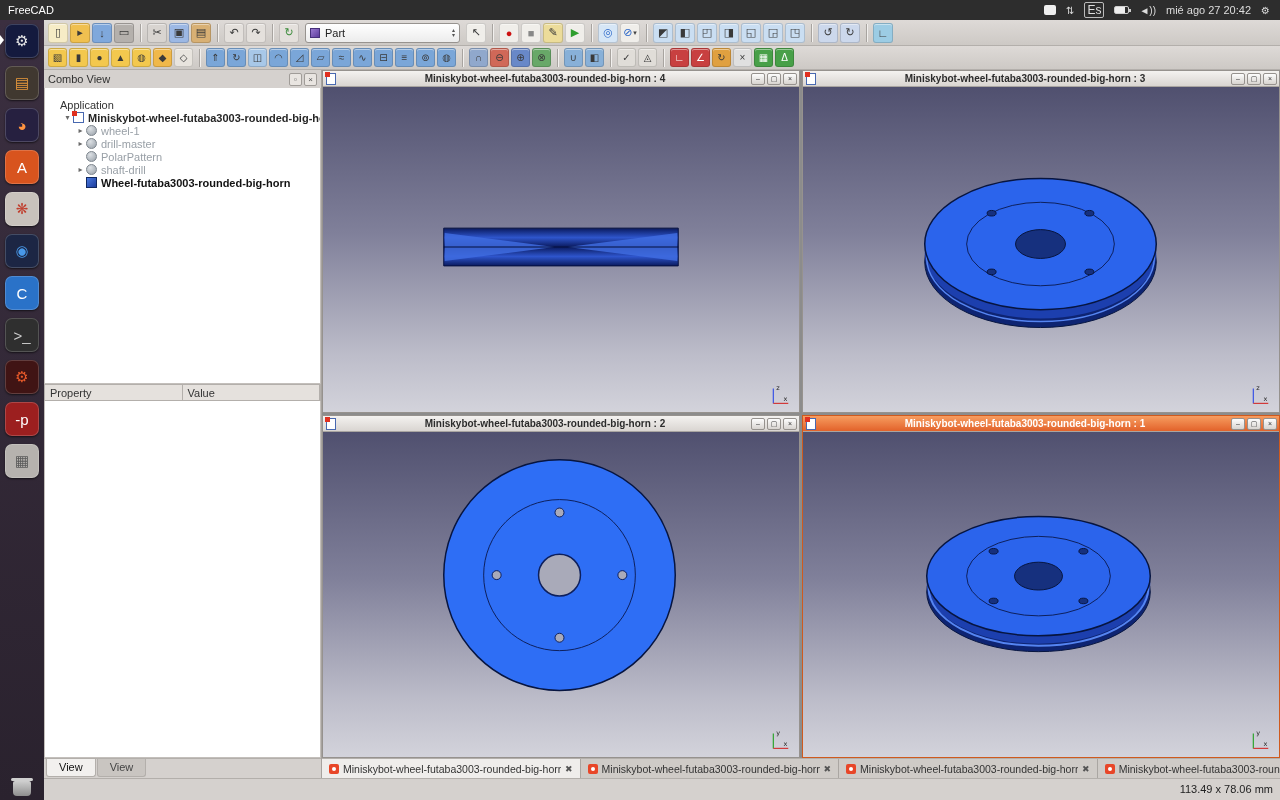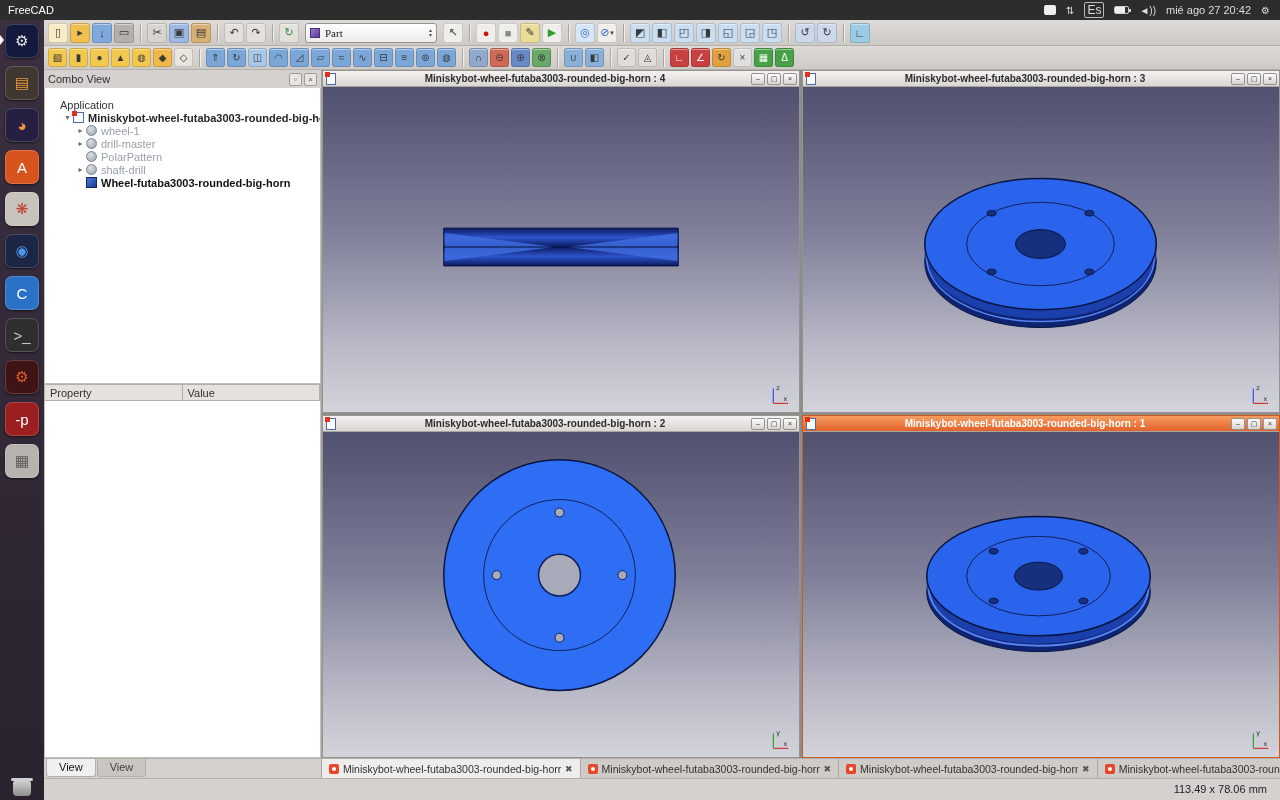--- a/index.html
+++ b/index.html
@@ -37,23 +37,23 @@
             background:linear-gradient(#dedad7,#cdc9c5); border-bottom:1px solid #b3afab; padding:0 4px; }
   #toolbar1 { top:0; height:26px; }
   #toolbar2 { top:26px; height:24px; }
   .tb-group { display:flex; align-items:center; gap:2px; }
   .tb-btn { width:20px; height:20px; border-radius:3px; display:flex; align-items:center; justify-content:center;
             font-size:11px; color:#3a3a3a; border:1px solid rgba(0,0,0,0.15);
             box-shadow:inset 0 1px 0 rgba(255,255,255,0.45); }
   #toolbar2 .tb-btn { width:19px; height:19px; font-size:10px; }
   .tb-sep { width:1px; height:18px; background:#a8a4a0; box-shadow:1px 0 0 #f2f0ee; margin:0 4px; }
   .tb-dd { font-size:7px; margin-left:1px; color:#444; }
-  .wb-select { display:flex; align-items:center; height:20px; width:132px; margin:0 6px;
+  .wb-select { display:flex; align-items:center; height:20px; width:155px; margin:0 6px;
                background:linear-gradient(#ffffff,#ececec); border:1px solid #97938f; border-radius:3px;
-               padding:0 4px; font-size:11px; color:#222;font-family:Liberation Serif, serif; }
+               padding:0 4px; font-size:11px; color:#222; }
   .wb-cube { width:10px; height:10px; background:linear-gradient(135deg,#9a7ad0,#5c3c9c); border:1px solid #46307a; margin-right:5px; }
   .wb-arrows { margin-left:auto; display:flex; flex-direction:column; font-size:6px; line-height:5px; color:#555; }
 
   
   #combo { position:absolute; left:0; top:50px; width:278px; bottom:22px; background:#d5d1ce;
            border-right:1px solid #a6a29e; display:flex; flex-direction:column; font-size:11px; color:#303030; }
   .panel-title { height:18px; display:flex; align-items:center; padding:0 4px; }
   .panel-title .pt-btns { margin-left:auto; display:flex; gap:2px; }
   .combo-btn { width:13px; height:13px; border:1px solid #a09c98; background:#e9e5e1; border-radius:2px;
                font-size:8px; line-height:11px; text-align:center; color:#555; }
@@ -110,21 +110,21 @@
              border-top:1px solid #b3afab; display:flex; overflow:hidden; font-size:10.5px; }
   .doc-tab { display:flex; align-items:center; gap:4px; padding:0 7px; border-right:1px solid #aaa6a2;
              background:#cfcbc7; color:#333; white-space:nowrap; flex:none; }
   .doc-tab.active { background:#efedeb; }
   .flag-ico { width:10px; height:10px; background:#e84628; border-radius:2px; position:relative; flex:none; }
   .flag-ico::after { content:""; position:absolute; left:3px; top:3px; width:4px; height:4px; background:#fff; border-radius:50%; }
   .doc-close { font-size:9px; color:#555; }
   .doc-tab-label { max-width:218px; overflow:hidden; text-overflow:clip; }
   #statusbar { position:absolute; left:0; right:0; bottom:0; height:22px; background:#d5d1ce;
                border-top:1px solid #b3afab; font-size:11px; color:#222; }
-  #statusbar .dims { position:absolute; right:13px; top:4px;text-align:center; }
+  #statusbar .dims { position:absolute; right:7px; top:4px;text-align:center; }
 </style>
 </head>
 <body>
 
 <div id="topbar">
   <span class="appname">FreeCAD</span>
   <div class="tb-right">
     <span class="indicator-box"></span>
     <span class="tb-ico">⇅</span>
     <span class="kb-ind">Es</span>

